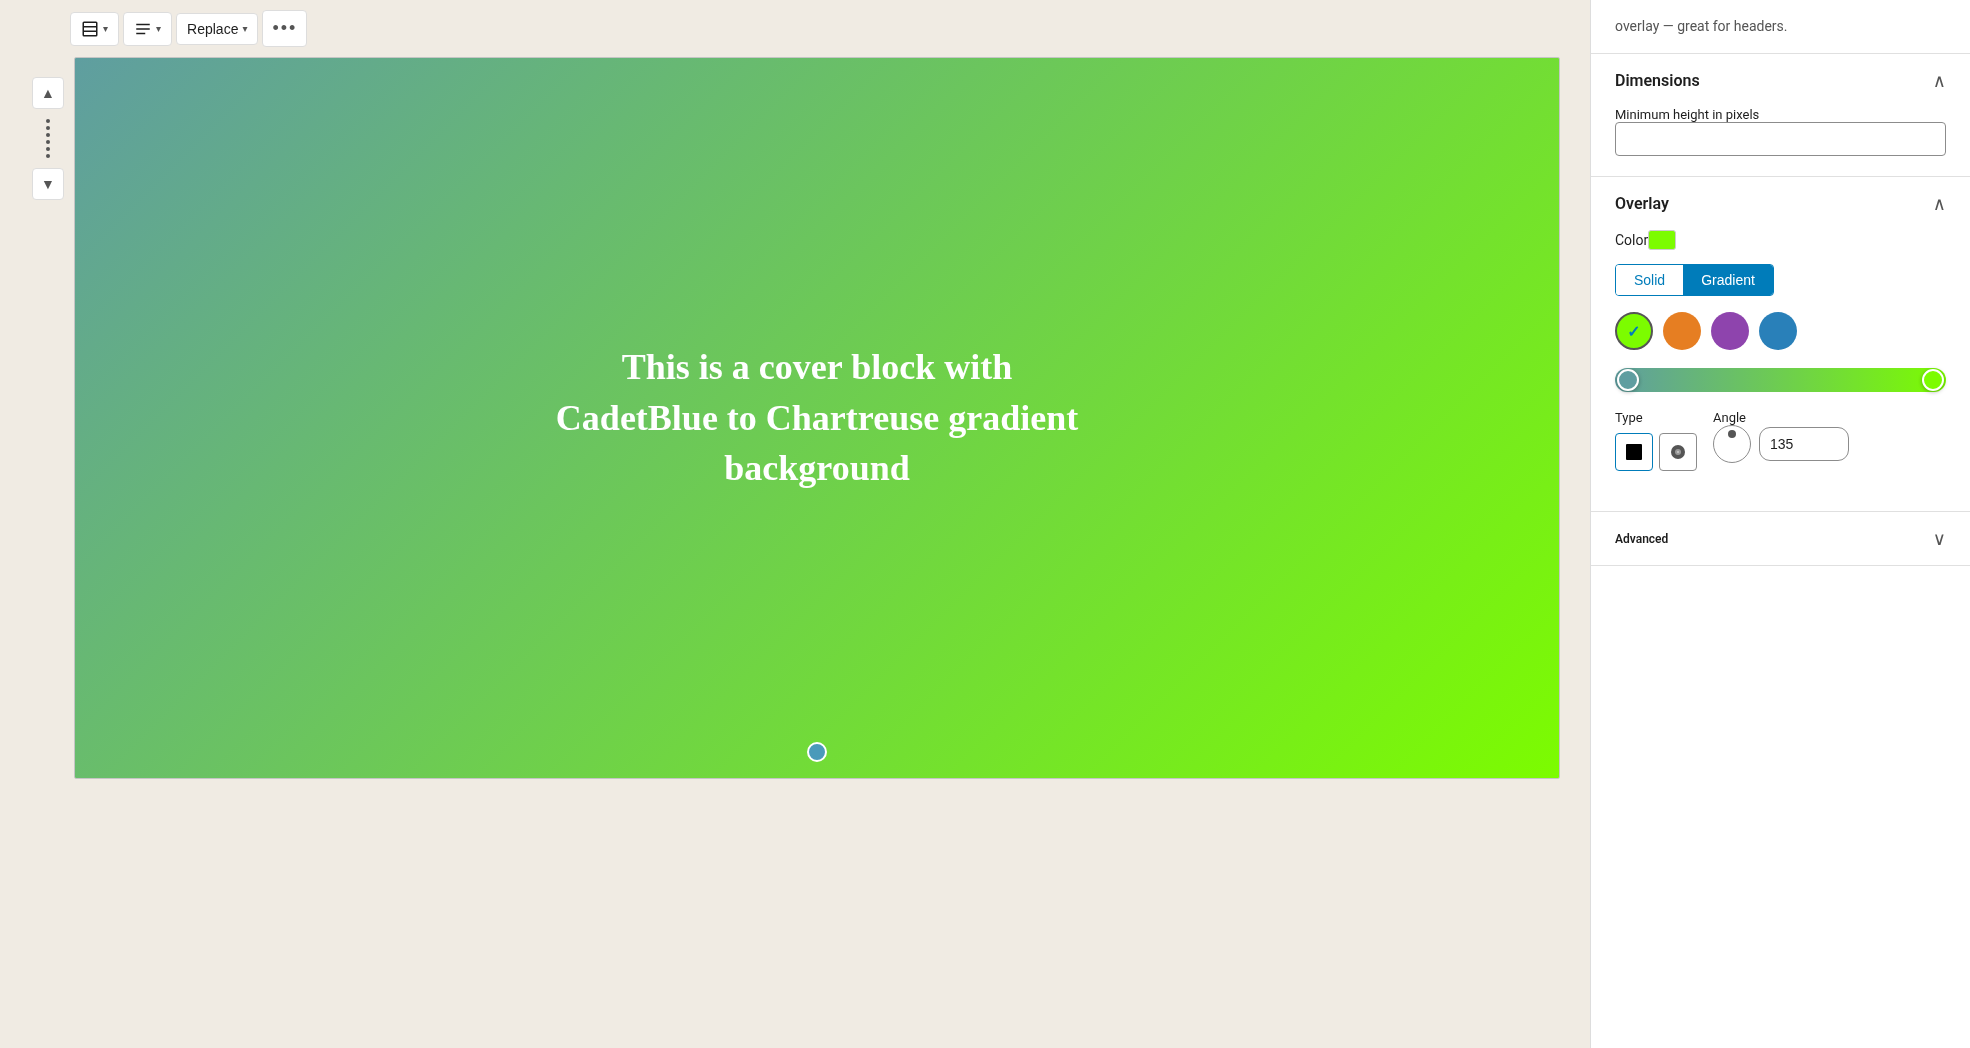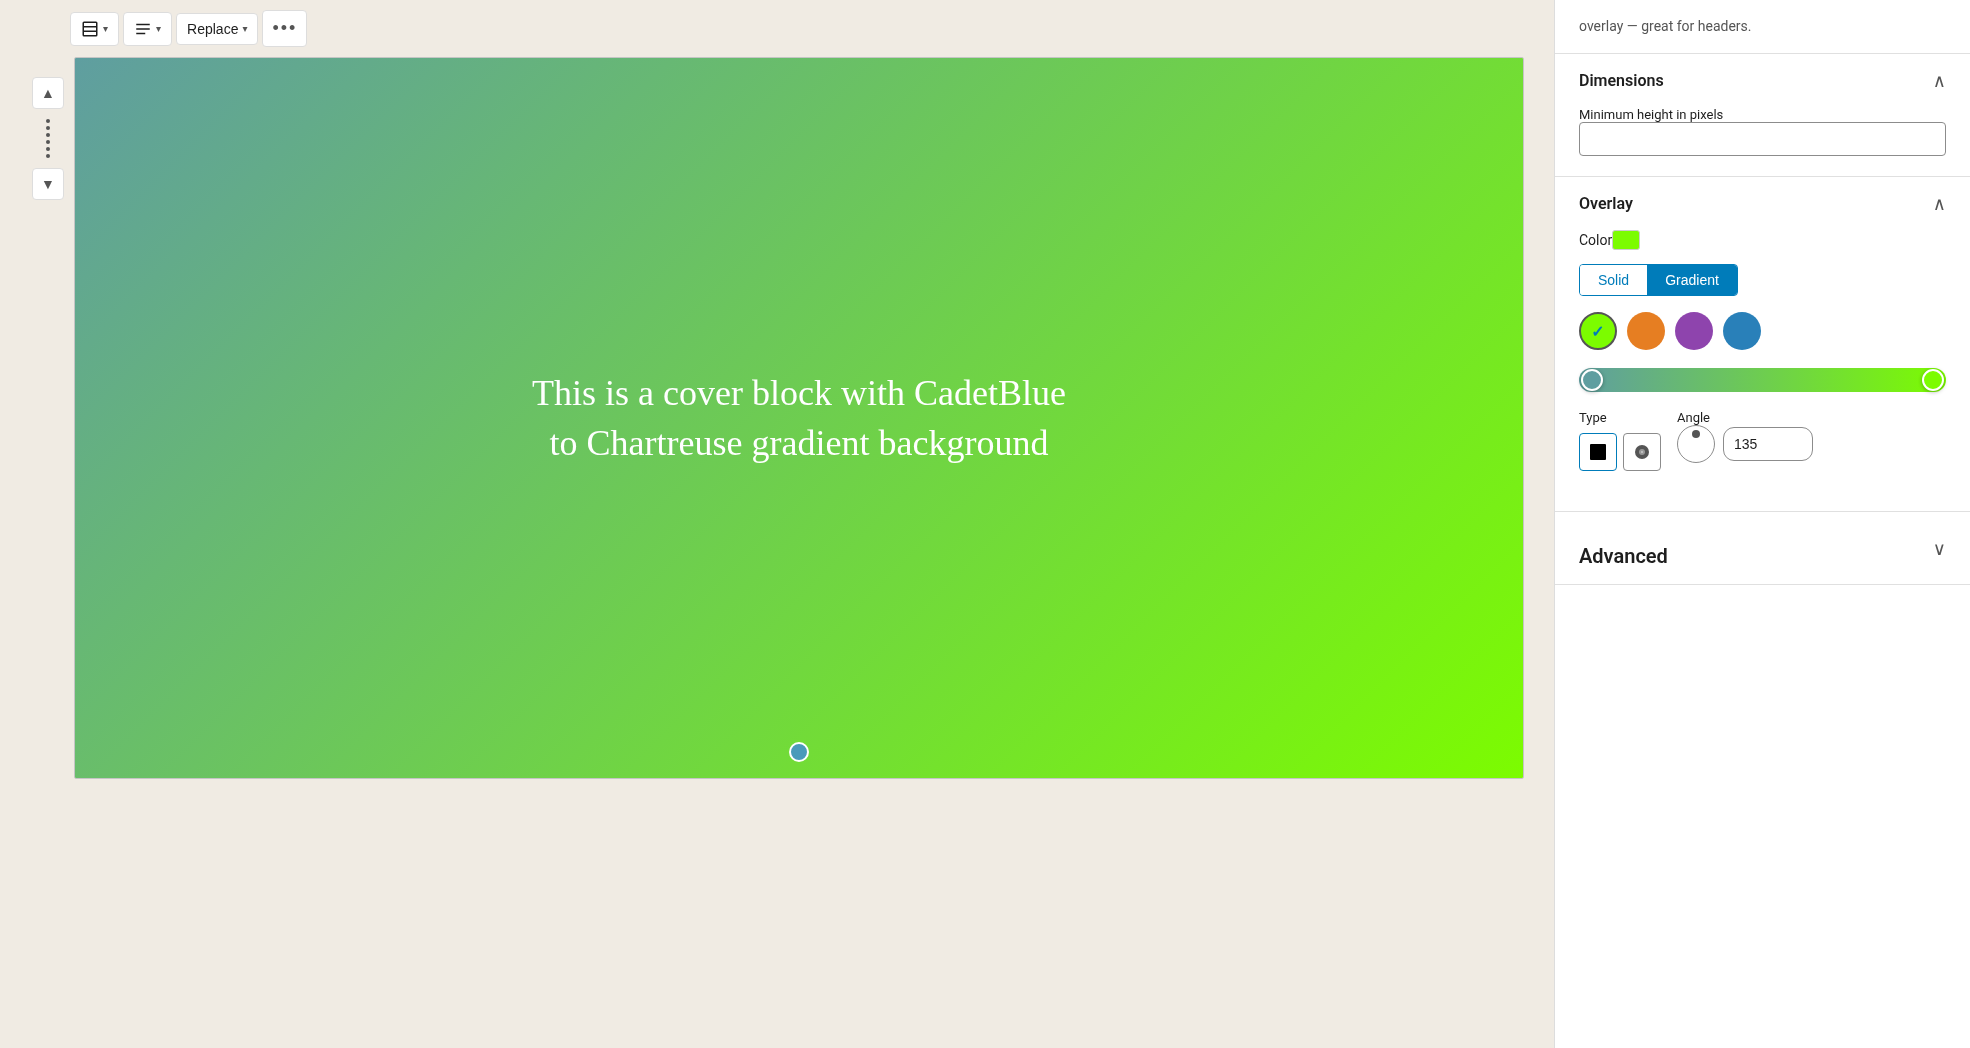--- a/index.html
+++ b/index.html
@@ -103,20 +103,21 @@
       border-radius: 50%;
     }
 
     
     .cover-block {
       flex: 1;
       position: relative;
       border: 1px solid #c5c5c5;
       border-radius: 2px;
       overflow: hidden;
+      font-weight: bold;
     }
     .cover-bg {
       width: 100%;
       height: 720px;
       background: linear-gradient(135deg, #5f9ea0 0%, #7cfc00 100%);
       display: flex;
       align-items: center;
       justify-content: center;
       position: relative;
     }
@@ -137,21 +138,21 @@
       width: 20px;
       height: 20px;
       background: #4a9aba;
       border-radius: 50%;
       border: 2px solid white;
       cursor: ns-resize;
     }
 
     
     .sidebar {
-      width: 416px;
+      width: 380px;
       background: white;
       border-left: 1px solid #ddd;
       display: flex;
       flex-direction: column;
       overflow-y: auto;
     }
 
     .sidebar-top-text {
       padding: 16px 24px 16px 24px;
       font-size: 14px;
@@ -400,24 +401,23 @@
 
     
     .advanced-header {
       display: flex;
       align-items: center;
       justify-content: space-between;
       padding: 16px 24px;
       cursor: pointer;
     }
     .advanced-header h3 {
-      font-size: 20px;
+      font-size: 12px;
       font-weight: 600;
       color: #1e1e1e;
-      margin-top: 16px;
     }
     .chevron-down {
       font-size: 18px;
       color: #555;
     }
   </style>
 </head>
 <body>
 
 <div class="editor-area">

